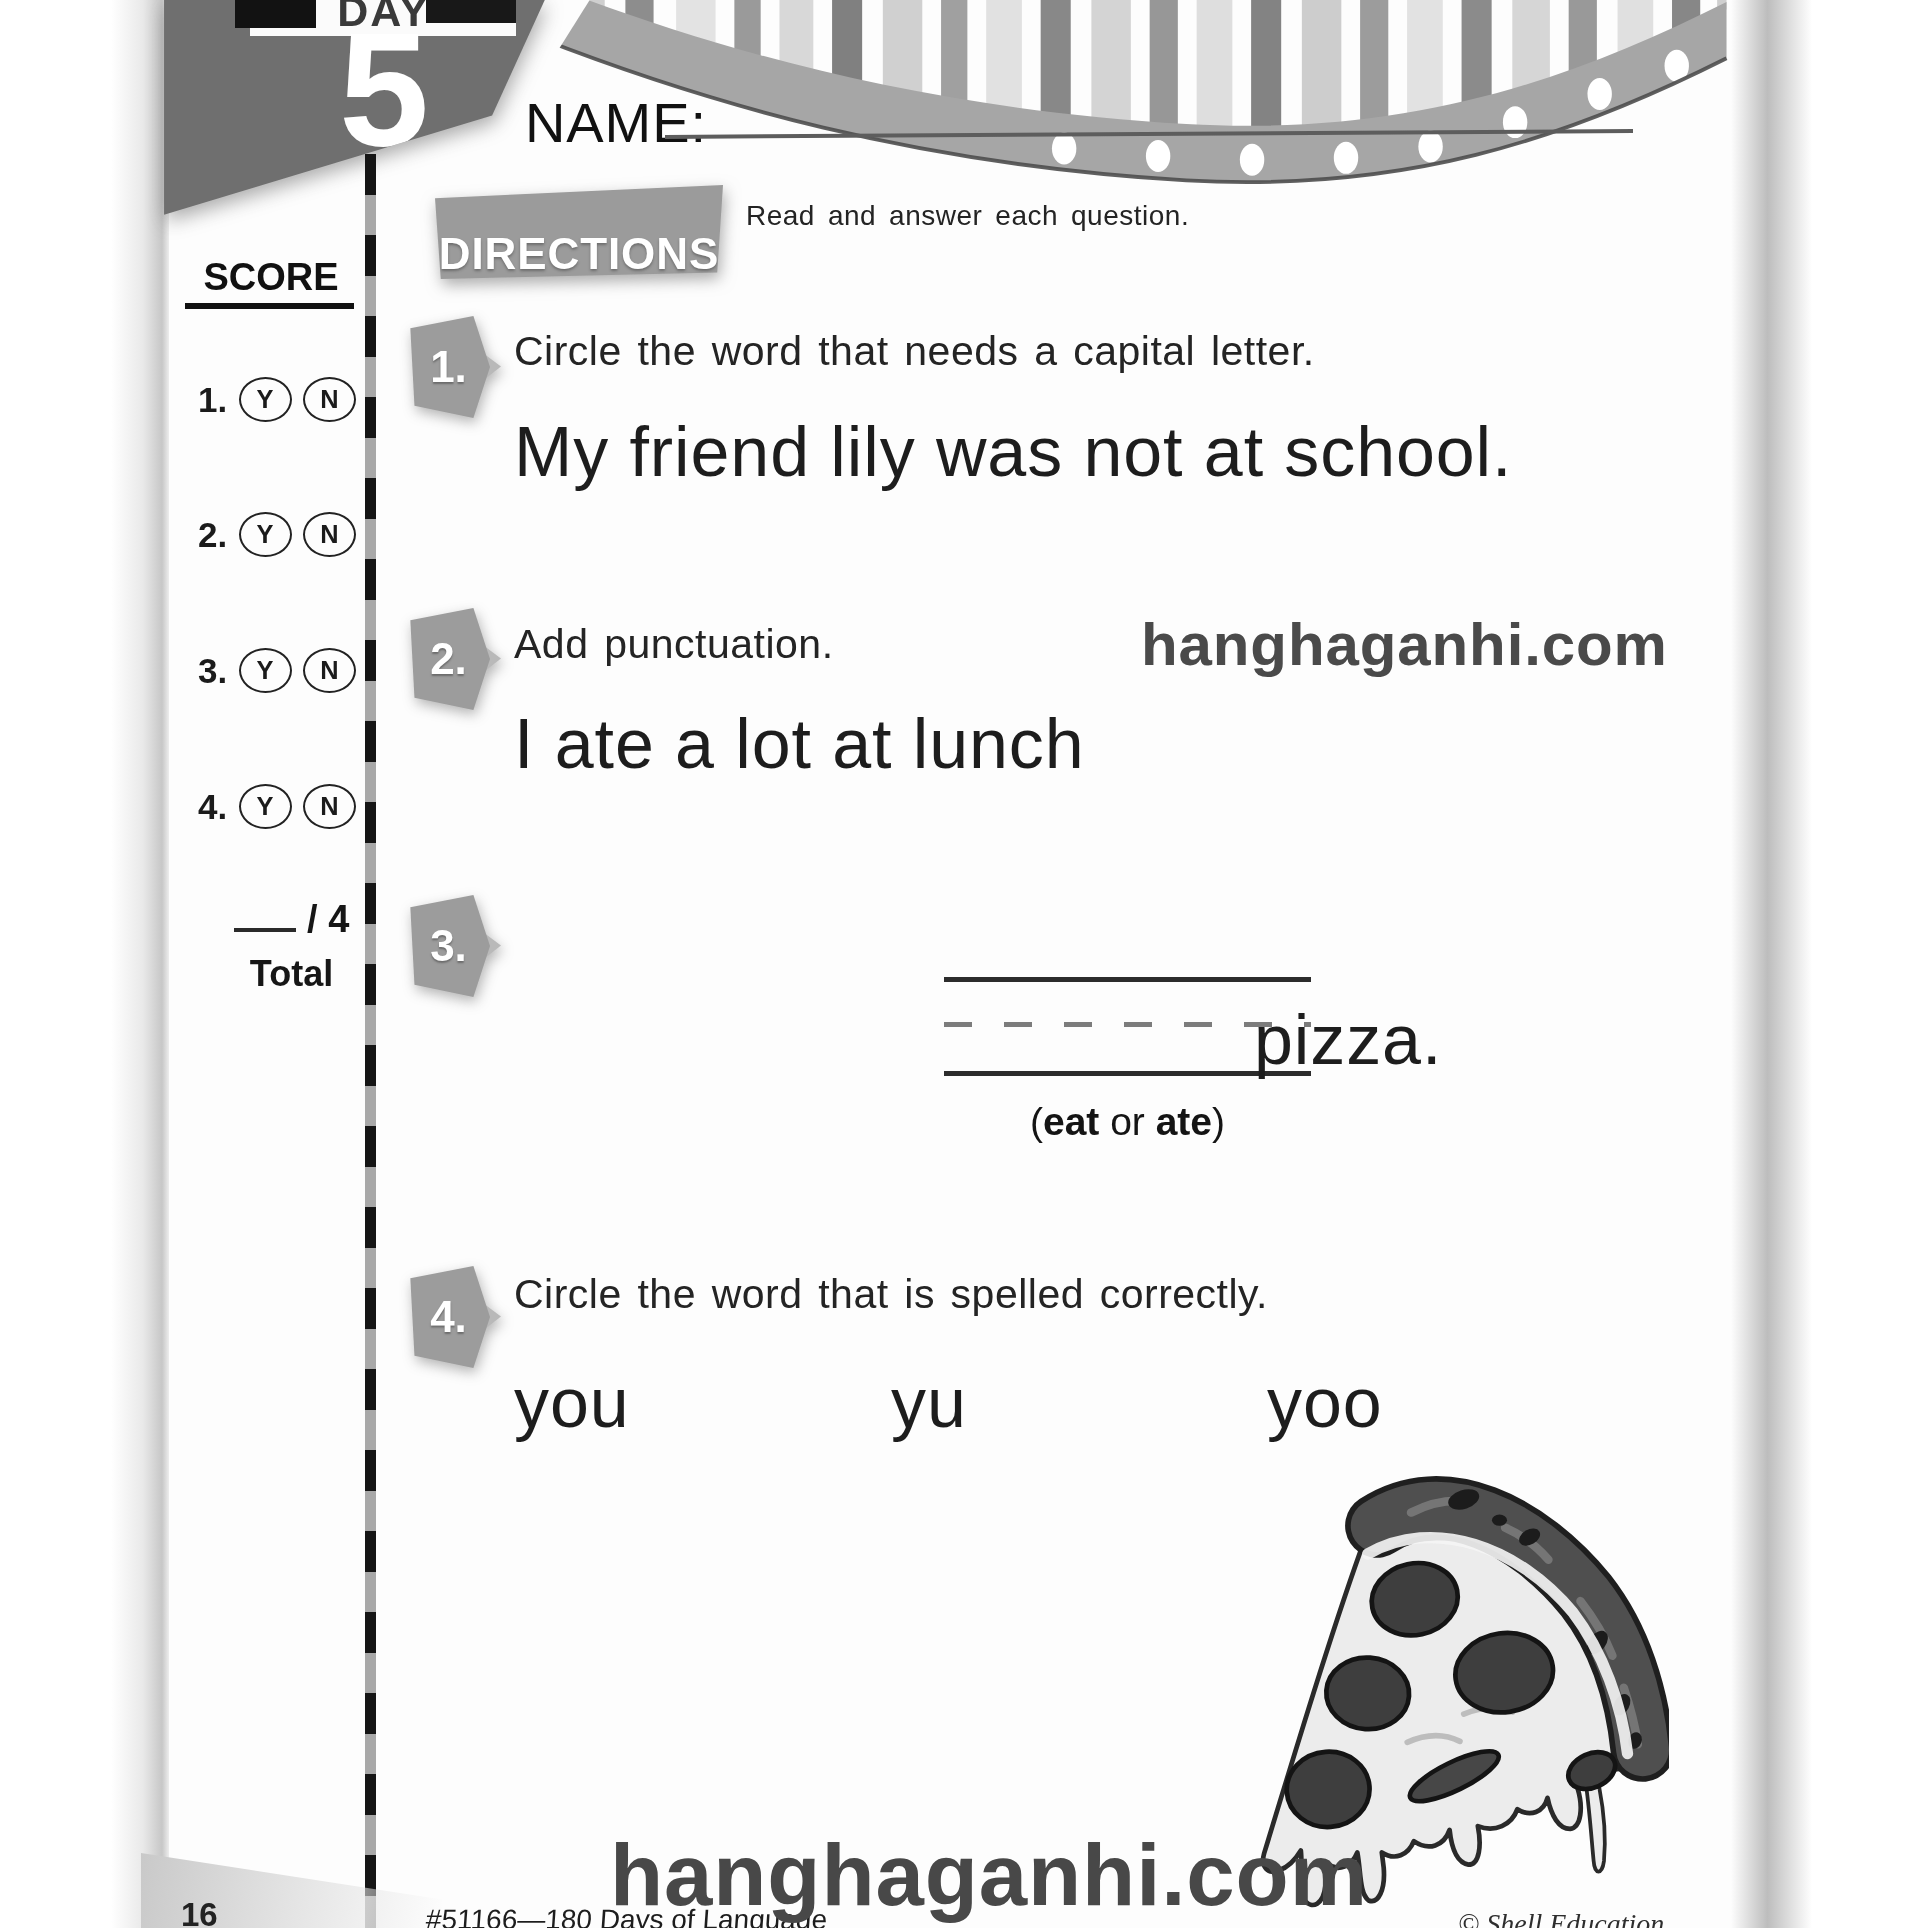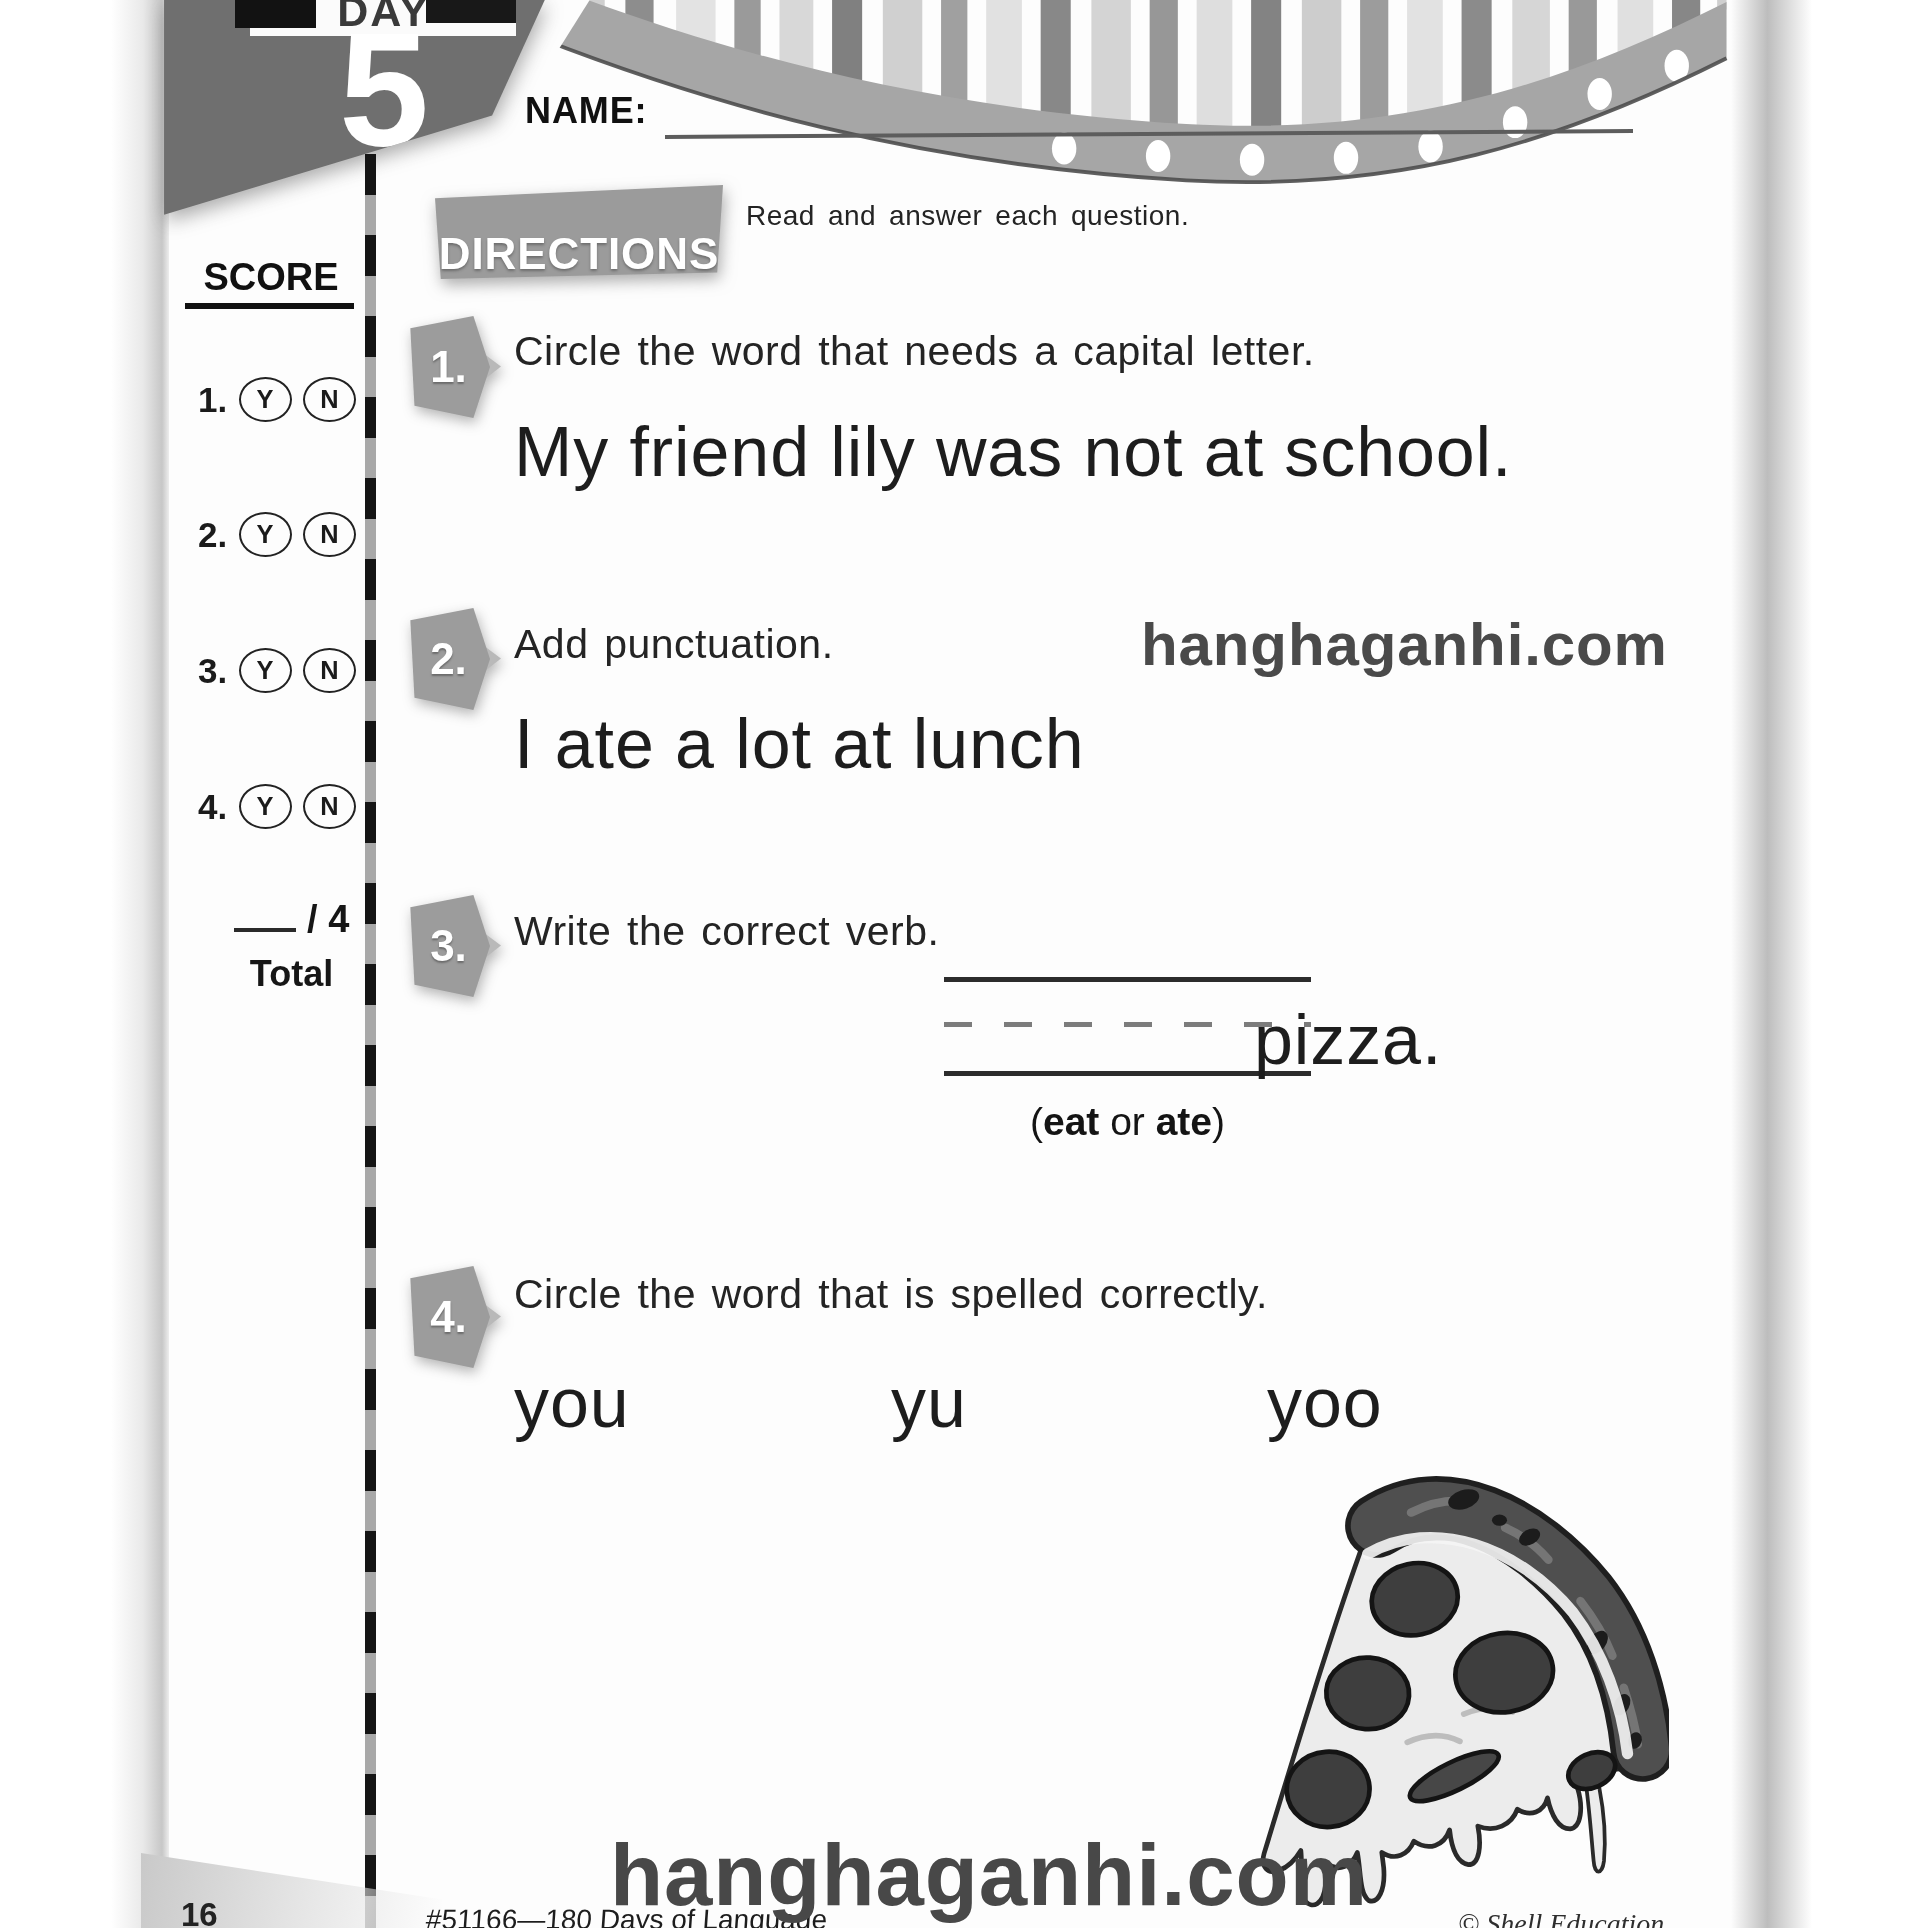--- a/index.html
+++ b/index.html
@@ -14,21 +14,21 @@
   
   #bannerWrap{left:160px;top:0;width:405px;height:231px;filter:drop-shadow(2.8px 7.5px 9.4px rgba(70,70,70,.45));}
   #banner{position:absolute;left:0;top:0;width:405px;height:231px;background:#6f6f6f;
     clip-path:polygon(1% 0%,95% 0%,82% 50%,1% 93%);}
   .dayBox{position:absolute;left:90px;top:0;width:266px;height:36px;background:#fbfbfb;overflow:hidden;}
   .dayText{position:absolute;left:77px;top:-13px;width:113px;text-align:center;font-weight:bold;font-size:43px;color:#3a3a3a;letter-spacing:1.9px;}
   .dayBarA{position:absolute;left:75px;top:0;width:81px;height:28px;background:#121212;}
   .dayBarB{position:absolute;left:266px;top:0;width:90px;height:22.6px;background:#181818;}
   .dayNum{position:absolute;left:158px;top:7.5px;width:132px;text-align:center;font-weight:900;font-size:162px;line-height:1;color:#ffffff;}
   
-  .nameLabel{left:525px;top:90px;font-size:36px;font-weight:bold;color:#111;letter-spacing:0.9px;}
+  .nameLabel{left:525px;top:90px;font-size:56px;font-weight:normal;color:#111;letter-spacing:0.9px;}
   .nameLine{left:665px;top:132px;width:968px;height:3.8px;background:#5d5d5d;transform:rotate(-0.35deg);}
   
   #dirWrap{left:435px;top:185px;width:288px;height:94px;filter:drop-shadow(2.8px 6.6px 7.5px rgba(90,90,90,.5));}
   #dirBadge{position:absolute;left:0;top:0;width:288px;height:94px;background:#9b9b9b;
     clip-path:polygon(0 14%,100% 0,98% 93%,2% 100%);display:flex;align-items:flex-end;justify-content:center;}
   #dirBadge span{color:#fff;font-weight:900;font-size:44px;letter-spacing:0.9px;text-shadow:0 1.9px 2.8px rgba(40,40,40,.4);}
   .dirText{left:746px;top:200px;font-size:28px;color:#242424;letter-spacing:0.5px;word-spacing:4.7px;}
   
   .scoreTitle{left:177px;top:256px;width:188px;text-align:center;font-size:38px;font-weight:bold;color:#111;}
   .scoreRule{left:185px;top:303px;width:169px;height:5.6px;background:#111;}
@@ -189,21 +189,20 @@
   <div class="abs hand" style="left:514px;top:704px;">I ate a lot at lunch</div>
 
   <div class="abs wmMid">hanghaganhi.com</div>
 
   <div class="abs qbadge" style="left:407px;top:895px;">
     <div class="lite"></div>
       <div class="core">
         <span>3.</span>
       </div>
   </div>
-  <div class="abs prompt" style="left:514px;top:908px;">Write the correct verb.</div>
   <div class="abs writeBlank">
     <div class="solidTop"></div>
     <div class="dashMid"></div>
     <div class="solidBot"></div>
   </div>
   <div class="abs hand" style="left:1254px;top:1000px;">pizza.</div>
   <div class="abs hint"><span>(</span><b>eat</b><span style="white-space:pre;"> or </span><b>ate</b><span>)</span></div>
 
   <div class="abs qbadge" style="left:407px;top:1266px;">
     <div class="lite"></div>

